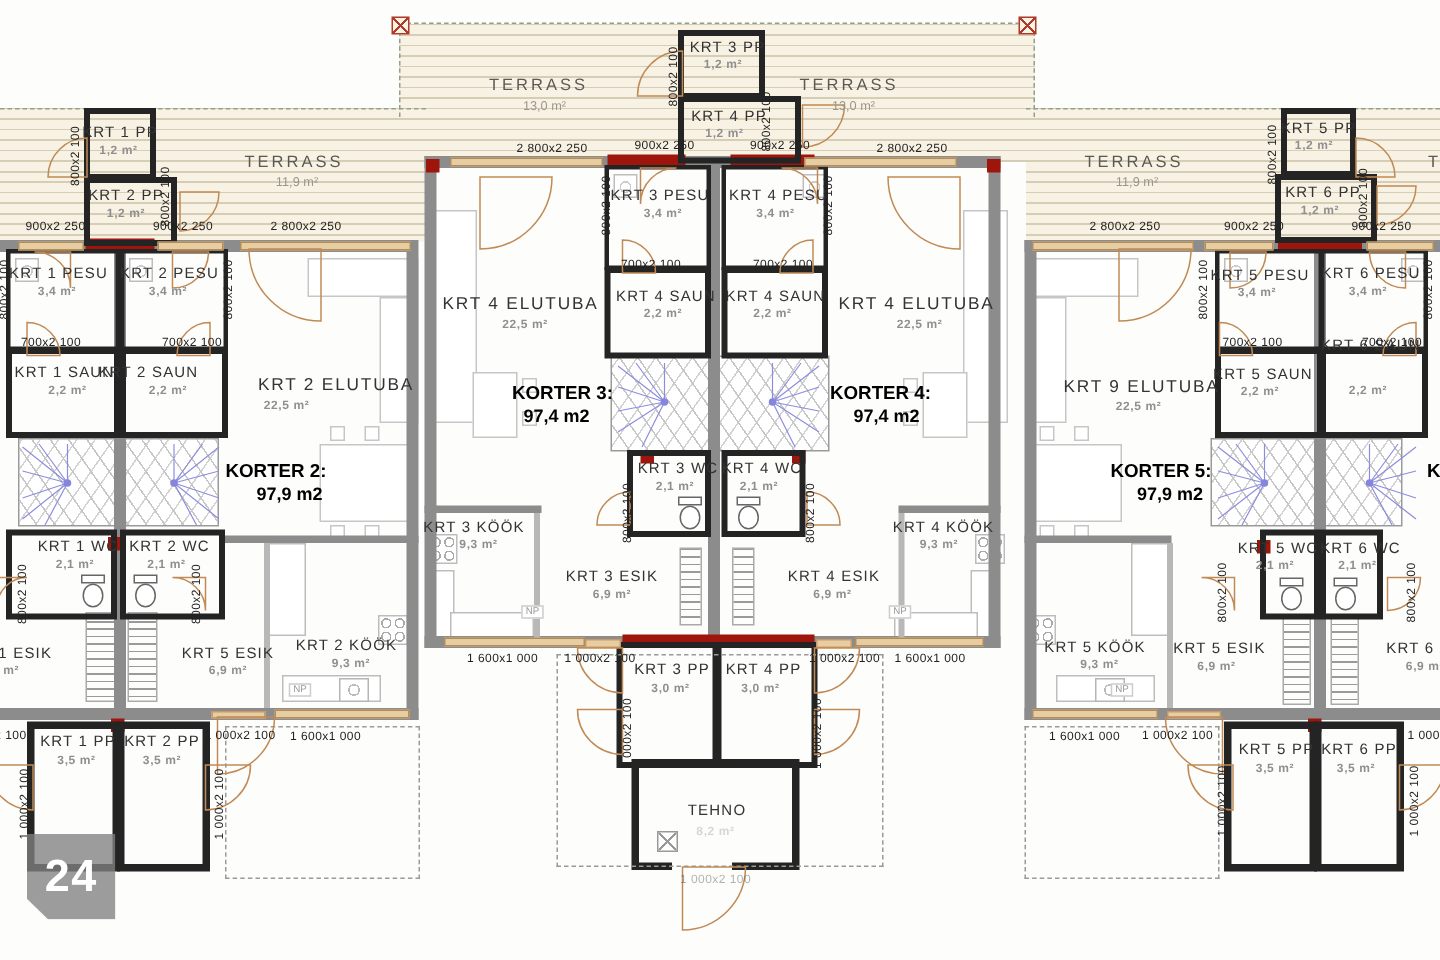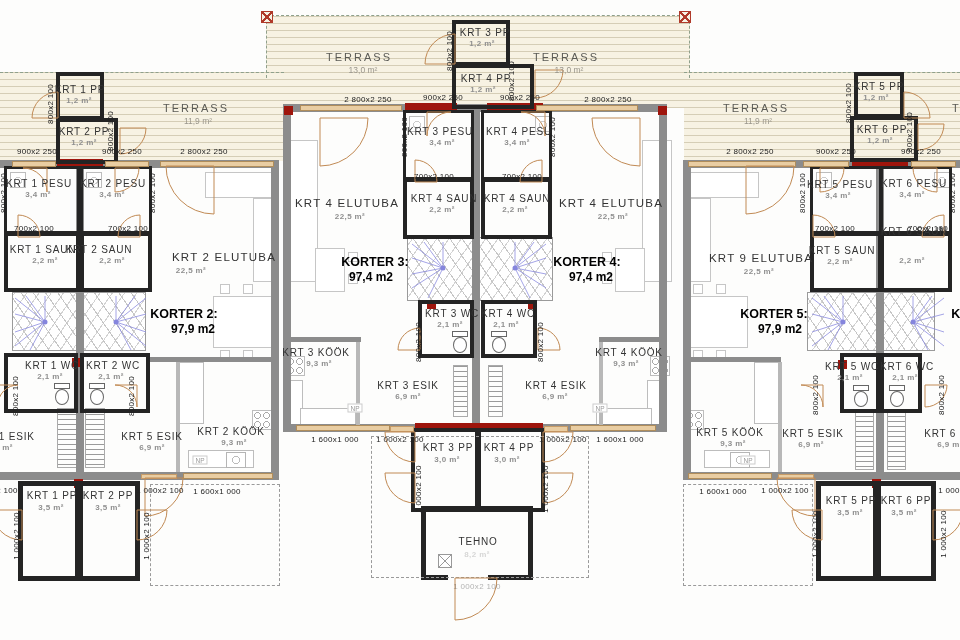--- a/index.html
+++ b/index.html
@@ -473,14 +473,18 @@
   <div class="dim" style="left:217px;top:491px;">1 600x1 000</div>
   <div class="dim" style="left:335px;top:439px;">1 600x1 000</div>
   <div class="dim" style="left:620px;top:439px;">1 600x1 000</div>
   <div class="dim" style="left:723px;top:491px;">1 600x1 000</div>
 
   <div class="np" style="left:200px;top:460px;">NP</div>
   <div class="np" style="left:355px;top:408px;">NP</div>
   <div class="np" style="left:600px;top:408px;">NP</div>
   <div class="np" style="left:748px;top:460px;">NP</div>
 
+  <div class="badge">
+    <span>24</span>
+    <div class="fold"></div>
+  </div>
 
 </div>
 
 </body></html>

